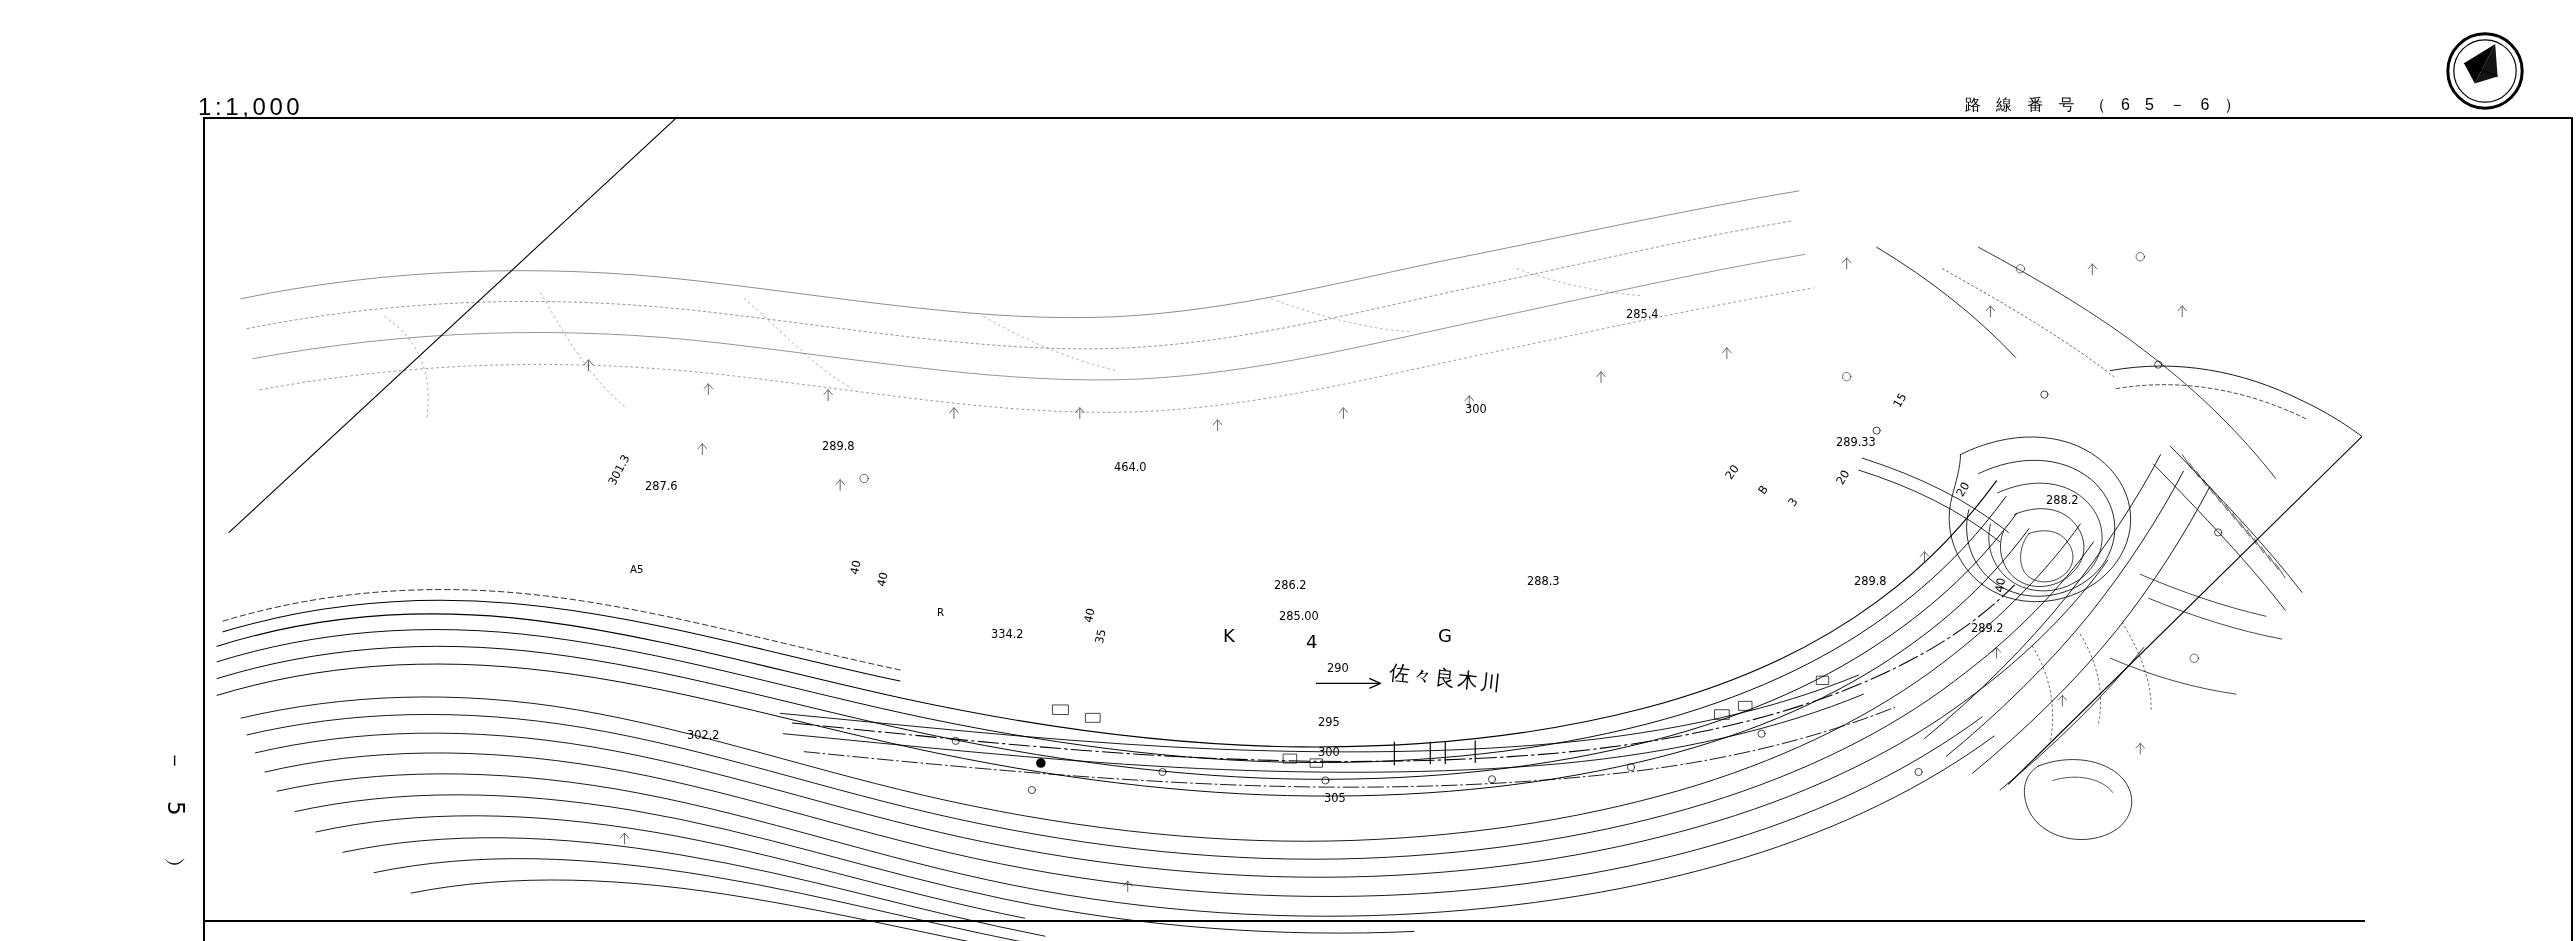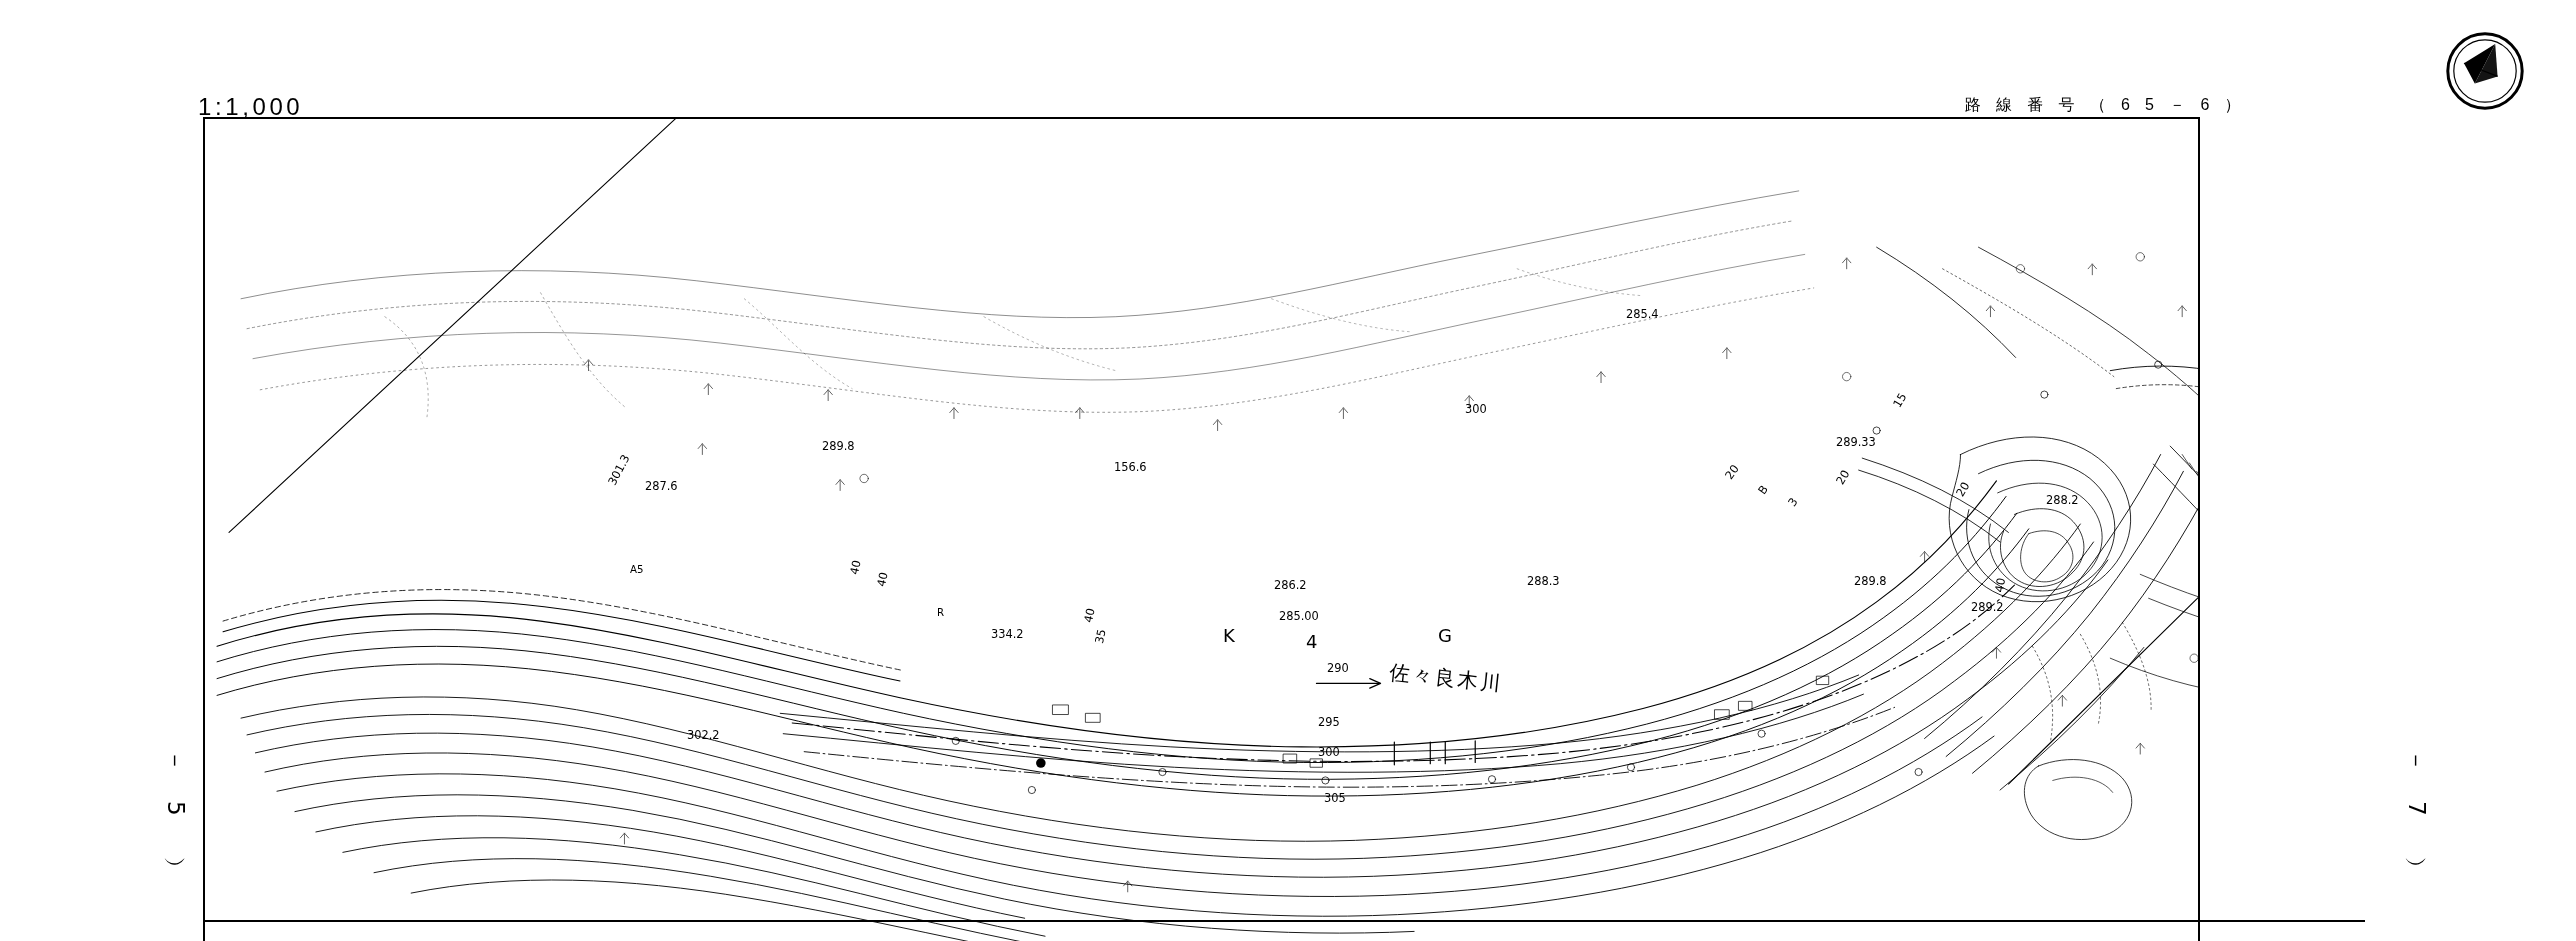--- a/index.html
+++ b/index.html
@@ -60,21 +60,21 @@
     font-family: Liberation Sans, sans-serif;
     white-space: nowrap;
     text-align: center;
   }
 
   
   .map-frame {
     position: absolute;
     left: 203px;
     top: 117px;
-    width: 1997px;
+    width: 2370px;
     height: 825px;
     border: 2.4px solid #000;
     border-bottom: none;
     box-sizing: border-box;
     overflow: hidden;
     background: #fff;
   }
   .map-inner-line {
     position: absolute;
     left: 203px;
@@ -303,31 +303,31 @@
         <path d="M2766 566 C 2860 596, 2942 636, 3010 690" stroke-width="1.4"></path>
 
         <path d="M2790 214 C 2880 268, 2958 330, 3022 398" stroke-width="1.4"></path>
 
       </g>
     </svg>
 
     <div class="map-label" style="left:1421px; top:188px;">285.4</div>
     <div class="map-label" style="left:1260px; top:283px;">300</div>
     <div class="map-label" style="left:617px; top:320px;">289.8</div>
-    <div class="map-label" style="left:909px; top:341px;">156.6</div>
+    <div class="map-label" style="left:909px; top:341px;">464.0</div>
     <div class="map-label" style="left:440px; top:360px;">287.6</div>
     <div class="map-label" style="left:400px; top:362px; transform:rotate(-62deg); transform-origin:0 0;">301.3</div>
     <div class="map-label" style="left:1631px; top:316px;">289.33</div>
     <div class="map-label" style="left:1823px; top:374px;margin-left:18px;">288.2</div>
     <div class="map-label" style="left:1069px; top:459px;">286.2</div>
     <div class="map-label" style="left:1322px; top:455px;">288.3</div>
     <div class="map-label" style="left:1649px; top:455px;">289.8</div>
     <div class="map-label" style="left:1074px; top:490px;">285.00</div>
     <div class="map-label" style="left:786px; top:508px;">334.2</div>
-    <div class="map-label" style="left:1766px; top:481px;">289.2</div>
+    <div class="map-label" style="left:1766px; top:502px;">289.2</div>
     <div class="map-label" style="left:1122px; top:542px;">290</div>
     <div class="map-label" style="left:1113px; top:596px;">295</div>
     <div class="map-label" style="left:482px; top:609px;">302.2</div>
     <div class="map-label" style="left:1113px; top:626px;">300</div>
     <div class="map-label" style="left:1119px; top:672px;">305</div>
 
     <div class="map-label big" style="left:1018px; top:506px;">K</div>
     <div class="map-label big" style="left:1101px; top:512px;">4</div>
     <div class="map-label big" style="left:1233px; top:506px;">G</div>
     <div class="map-label small" style="left:425px; top:401px;margin-top:44px;">A5</div>

